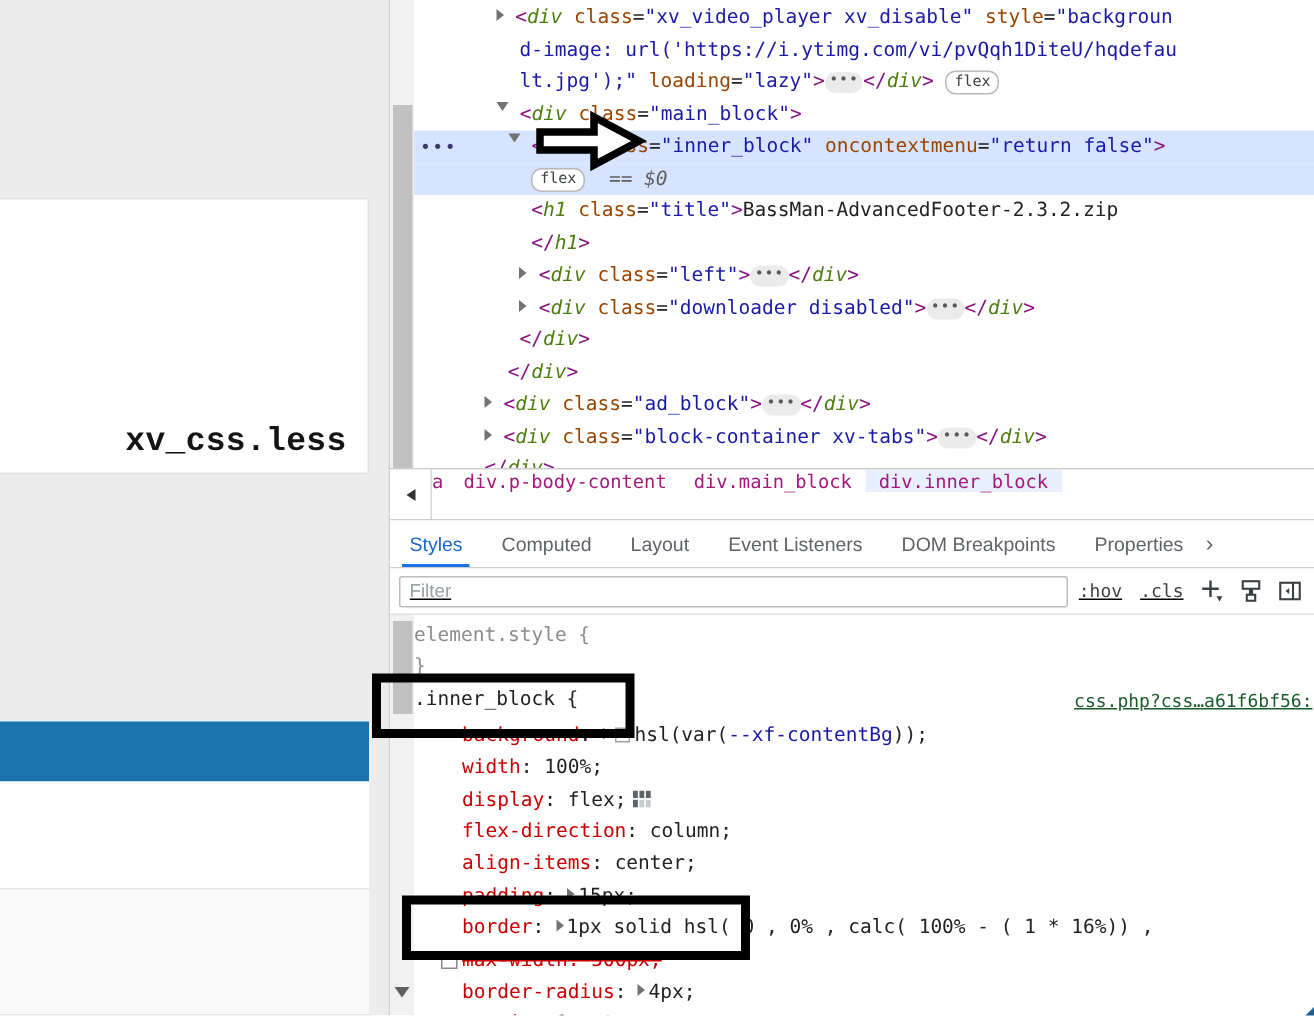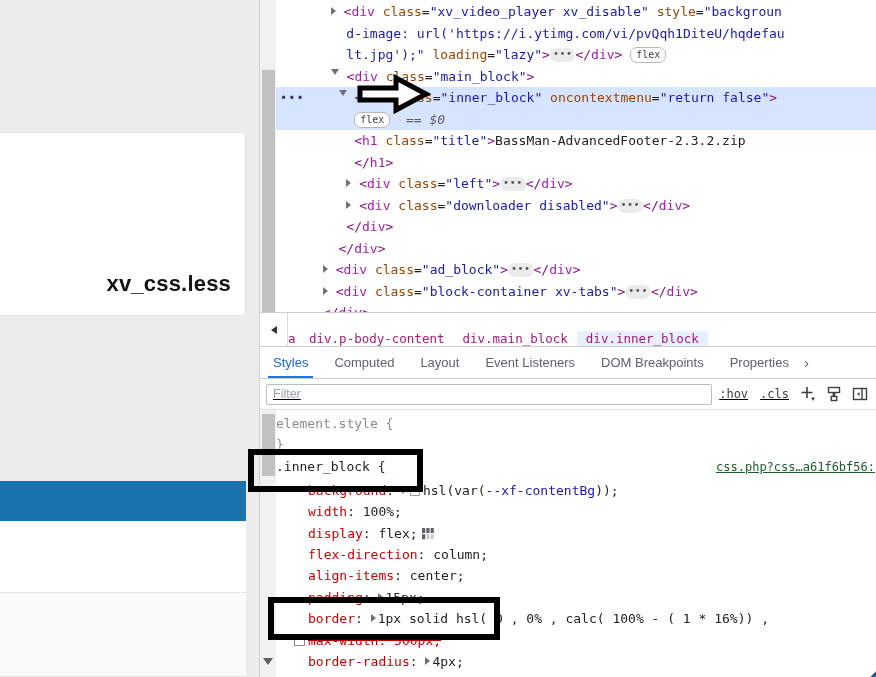--- a/index.html
+++ b/index.html
@@ -26,26 +26,26 @@
   }
   #page-card {
     position: absolute;
     left: -14px; top: 132px;
     width: 260px; height: 184px;
     background: #ffffff;
     border: 1px solid #e2e2e2;
   }
   #page-card-label {
     position: absolute;
-    right: 14px; bottom: 18px;
+    right: 14px; bottom: 8px;
     font-size: 22px;
     font-weight: 700;
     color: #141414;
     letter-spacing: .2px;
-    font-family: Liberation Sans, sans-serif;
+    font-family: Liberation Mono, monospace;
   }
   #page-gap { position: absolute; left: 0; top: 316px; width: 246px; height: 42px; background:#ececec;}
   #page-blue {
     position: absolute;
     left: -14px; top: 481px;
     width: 260px; height: 40px;
     background: #1a73ad;
   }
   #page-white {
     position: absolute;
@@ -111,21 +111,21 @@
     border-top: 4px solid transparent;
     border-bottom: 4px solid transparent;
     vertical-align: 1px;
   }
   .tri.open {
     border-left: 4.5px solid transparent;
     border-right: 4.5px solid transparent;
     border-top: 6px solid #727272;
     vertical-align: 2px;
   }
-  .tagname { color: #a21caf; }
+  .tagname { color: #4d7c0f; font-style: italic; }
   .tagpunct { color: #881280; }
   .attrname { color: #994500; }
   .attrval { color: #1a1aa6; }
   .txtnode { color: #222; }
   .graytxt { color: #5f5f5f; }
   .dollar { color: #5f5f5f; font-style: italic; }
   .badge-flex {
     display: inline-block;
     font-family: "DejaVu Sans Mono","Liberation Mono",monospace;
     font-size: 10px;
@@ -402,21 +402,21 @@
       <div id="dom-scroll-track">
         <div id="dom-scroll-thumb"></div>
       </div>
       <div id="dom-code"><div class="dl"><span style="display: inline-block; width: 54.74px;"></span><span class="tri"></span><span> </span><span class="tagpunct">&lt;</span><span class="tagname">div</span><span> </span><span class="attrname">class</span><span>=</span><span class="attrval">"xv_video_player xv_disable"</span><span> </span><span class="attrname">style</span><span>=</span><span class="attrval">"backgroun</span></div><div class="dl"><span style="display: inline-block; width: 62.56px;"></span><span style="display: inline-block; width: 7.82px;"></span><span class="attrval">d-image: </span><span class="attrval">url</span><span class="attrval">('https://i.ytimg.com/vi/pvQqh1DiteU/hqdefau</span></div><div class="dl"><span style="display: inline-block; width: 62.56px;"></span><span style="display: inline-block; width: 7.82px;"></span><span class="attrval">lt.jpg');"</span><span> </span><span class="attrname">loading</span><span>=</span><span class="attrval">"lazy"</span><span class="tagpunct">&gt;</span><span class="ellipsis-btn">•••</span><span class="tagpunct">&lt;/</span><span class="tagname">div</span><span class="tagpunct">&gt;</span><span> </span><span class="badge-flex">flex</span></div><div class="dl"><span style="display: inline-block; width: 54.74px;"></span><span class="tri open"></span><span> </span><span class="tagpunct">&lt;</span><span class="tagname">div</span><span> </span><span class="attrname">class</span><span>=</span><span class="attrval">"main_block"</span><span class="tagpunct">&gt;</span></div><div class="dl sel"><span class="dots-marker" style="position: absolute; left: 4px; top: 1px;">•••</span><span style="display: inline-block; width: 62.56px;"></span><span class="tri open"></span><span> </span><span class="tagpunct">&lt;</span><span class="tagname">div</span><span> </span><span class="attrname">class</span><span>=</span><span class="attrval">"inner_block"</span><span> </span><span class="attrname">oncontextmenu</span><span>=</span><span class="attrval">"return false"</span><span class="tagpunct">&gt;</span></div><div class="dl sel"><span style="display: inline-block; width: 70.38px;"></span><span style="display: inline-block; width: 7.82px;"></span><span class="badge-flex">flex</span><span>  </span><span class="graytxt">== </span><span class="dollar">$0</span></div><div class="dl"><span style="display: inline-block; width: 70.38px;"></span><span style="display: inline-block; width: 7.82px;"></span><span class="tagpunct">&lt;</span><span class="tagname">h1</span><span> </span><span class="attrname">class</span><span>=</span><span class="attrval">"title"</span><span class="tagpunct">&gt;</span><span class="txtnode">BassMan-AdvancedFooter-2.3.2.zip</span></div><div class="dl"><span style="display: inline-block; width: 70.38px;"></span><span style="display: inline-block; width: 7.82px;"></span><span class="tagpunct">&lt;/</span><span class="tagname">h1</span><span class="tagpunct">&gt;</span></div><div class="dl"><span style="display: inline-block; width: 70.38px;"></span><span class="tri"></span><span> </span><span class="tagpunct">&lt;</span><span class="tagname">div</span><span> </span><span class="attrname">class</span><span>=</span><span class="attrval">"left"</span><span class="tagpunct">&gt;</span><span class="ellipsis-btn">•••</span><span class="tagpunct">&lt;/</span><span class="tagname">div</span><span class="tagpunct">&gt;</span></div><div class="dl"><span style="display: inline-block; width: 70.38px;"></span><span class="tri"></span><span> </span><span class="tagpunct">&lt;</span><span class="tagname">div</span><span> </span><span class="attrname">class</span><span>=</span><span class="attrval">"downloader disabled"</span><span class="tagpunct">&gt;</span><span class="ellipsis-btn">•••</span><span class="tagpunct">&lt;/</span><span class="tagname">div</span><span class="tagpunct">&gt;</span></div><div class="dl"><span style="display: inline-block; width: 62.56px;"></span><span style="display: inline-block; width: 7.82px;"></span><span class="tagpunct">&lt;/</span><span class="tagname">div</span><span class="tagpunct">&gt;</span></div><div class="dl"><span style="display: inline-block; width: 54.74px;"></span><span style="display: inline-block; width: 7.82px;"></span><span class="tagpunct">&lt;/</span><span class="tagname">div</span><span class="tagpunct">&gt;</span></div><div class="dl"><span style="display: inline-block; width: 46.92px;"></span><span class="tri"></span><span> </span><span class="tagpunct">&lt;</span><span class="tagname">div</span><span> </span><span class="attrname">class</span><span>=</span><span class="attrval">"ad_block"</span><span class="tagpunct">&gt;</span><span class="ellipsis-btn">•••</span><span class="tagpunct">&lt;/</span><span class="tagname">div</span><span class="tagpunct">&gt;</span></div><div class="dl"><span style="display: inline-block; width: 46.92px;"></span><span class="tri"></span><span> </span><span class="tagpunct">&lt;</span><span class="tagname">div</span><span> </span><span class="attrname">class</span><span>=</span><span class="attrval">"block-container xv-tabs"</span><span class="tagpunct">&gt;</span><span class="ellipsis-btn">•••</span><span class="tagpunct">&lt;/</span><span class="tagname">div</span><span class="tagpunct">&gt;</span></div><div class="dl"><span style="display: inline-block; width: 39.1px;"></span><span style="display: inline-block; width: 7.82px;"></span><span class="tagpunct">&lt;/</span><span class="tagname">div</span><span class="tagpunct">&gt;</span></div></div>
     </div>
 
     <div id="crumbs">
       <div id="crumb-back">
         <span class="arrow"></span>
       </div>
-      <div id="crumb-list" style="display:flex;align-items:flex-end;overflow:hidden;">
+      <div id="crumb-list" style="display:flex;align-items:flex-start;overflow:hidden;">
           <div class="crumb clipped">a</div>
           <div class="crumb">div.p-body-content</div>
           <div class="crumb">div.main_block</div>
           <div class="crumb active">div.inner_block</div>
         </div>
     </div>
 
     <div id="tabs">
       <div id="tab-list" style="display:flex;align-items:stretch;">
           <div class="tab active">Styles</div>

